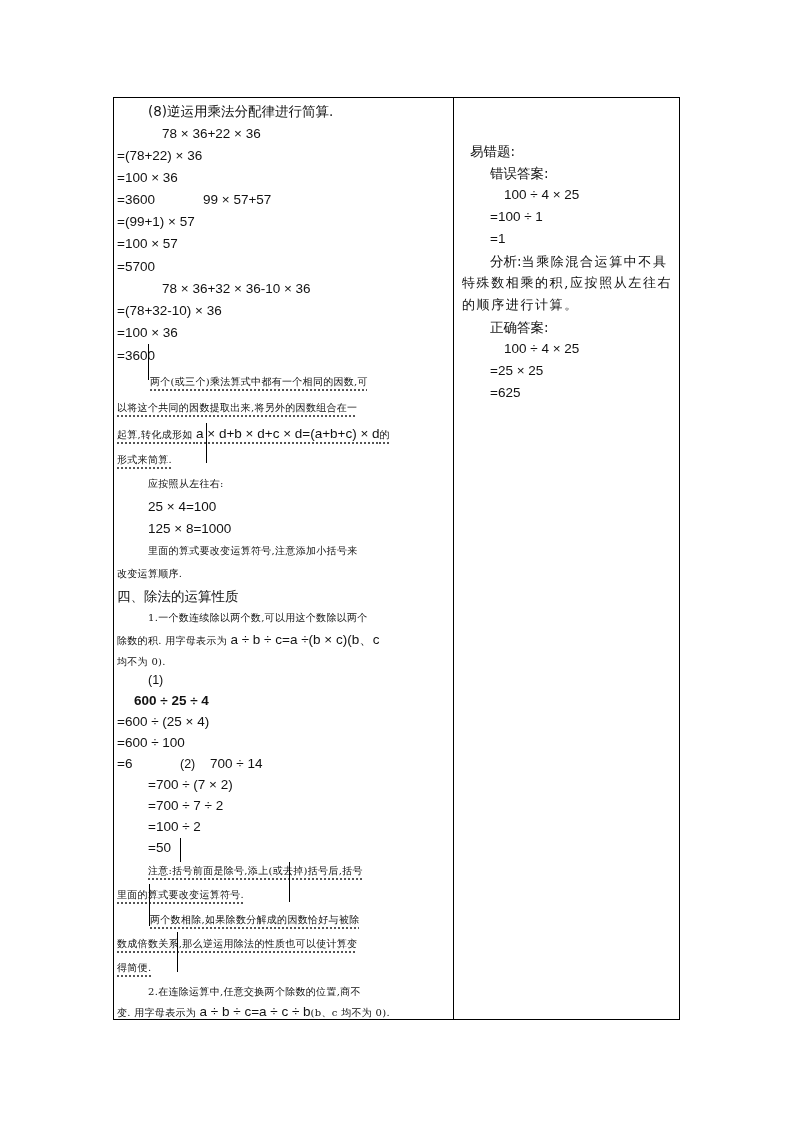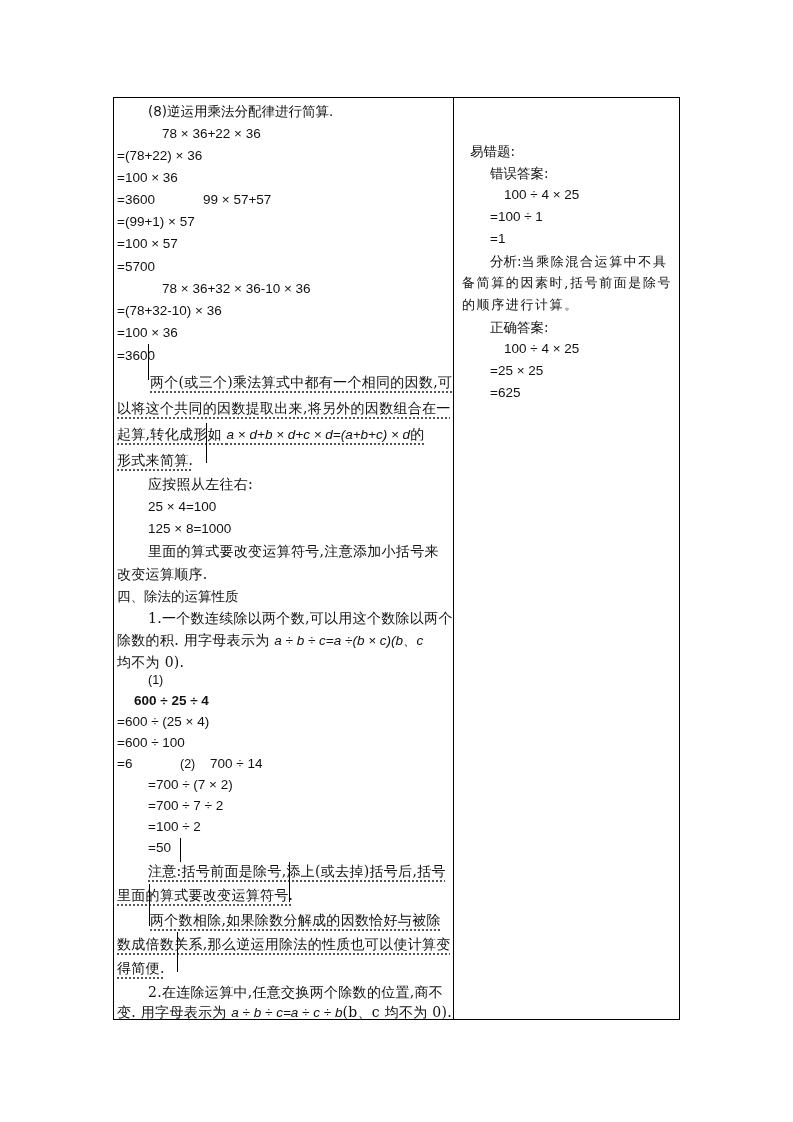--- a/index.html
+++ b/index.html
@@ -2,24 +2,24 @@
 <html><head>
   <meta charset="utf-8">
   <style>
     html, body { margin: 0; padding: 0; background: #ffffff; }
     body { width: 793px; height: 1122px; position: relative; overflow: hidden;
       font-family: "Liberation Sans", "DejaVu Sans", sans-serif; color: #111; }
     .table { position: absolute; left: 113px; top: 97px; width: 567px; height: 923px;
       border: 1.5px solid #000; box-sizing: border-box; }
     .divider { position: absolute; left: 339px; top: 0; bottom: 0; width: 0; border-left: 1.5px solid #000; }
     .line { position: absolute; white-space: nowrap; font-size: 13.5px; line-height: 16px; }
-    .cjk { font-family: "DejaVu Serif", "Liberation Serif", serif; font-size: 14px; letter-spacing: 0.3px; }
+    .cjk { font-family: "DejaVu Serif", "Liberation Serif", serif; font-size: 10px; letter-spacing: 0.3px; }
     .cjk-sans { font-family: "DejaVu Sans", sans-serif; font-size: 13.5px; }
     .em { text-decoration: underline dotted #555; text-underline-offset: 4px; text-decoration-thickness: 1.5px; }
-    .it { font-style: italic; }
+    .it { }
     .bar { position: absolute; width: 0; border-left: 1.2px solid #000; }
     .kai { font-family: "DejaVu Serif", serif; font-size: 13px; letter-spacing: 1.6px; }
   </style>
 </head>
 <body>
 
 <div class="table">
   <div class="divider"></div>
 </div>
 
@@ -95,19 +95,19 @@
 
 <div class="line cjk-sans" style="left:470px;top:143px;">易错题:</div>
 <div class="line cjk-sans" style="left:490px;top:165px;">错误答案:</div>
 <div class="line" style="left:504px;top:187px;">100 ÷ 4 × 25</div>
 <div class="line" style="left:490px;top:209px;">=100 ÷ 1</div>
 <div class="line" style="left:490px;top:231px;">=1</div>
 
 <div class="line" style="left:490px;top:253px;">
   <span class="cjk-sans">分析:</span><span class="kai">当乘除混合运算中不具</span>
 </div>
-<div class="line kai" style="left:462px;top:275px;">备简算的因素时,括号前面是除号</div>
+<div class="line kai" style="left:462px;top:275px;">特殊数相乘的积,应按照从左往右</div>
 <div class="line kai" style="left:462px;top:297px;">的顺序进行计算。</div>
 
 <div class="line cjk-sans" style="left:490px;top:319px;">正确答案:</div>
 <div class="line" style="left:504px;top:341px;">100 ÷ 4 × 25</div>
 <div class="line" style="left:490px;top:363px;">=25 × 25</div>
 <div class="line" style="left:490px;top:385px;">=625</div>
 
 </body></html>

